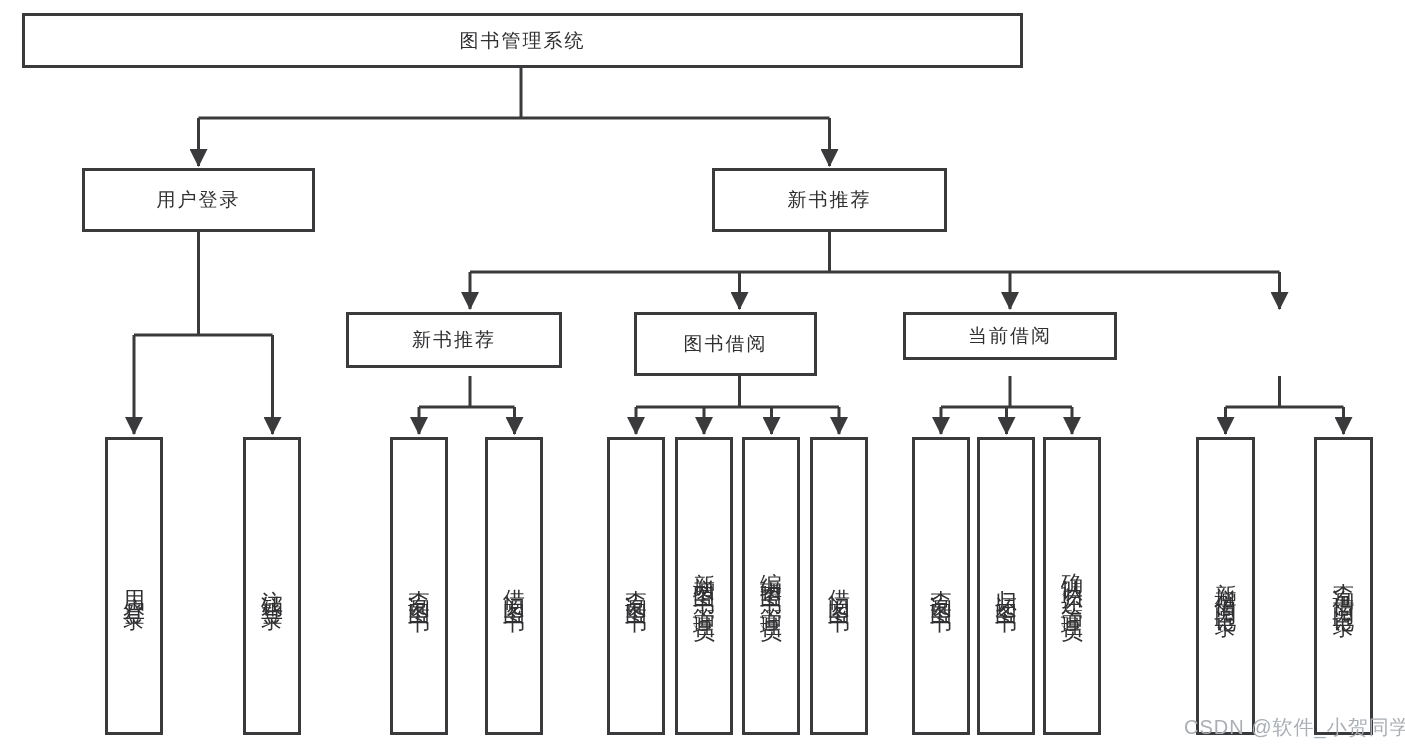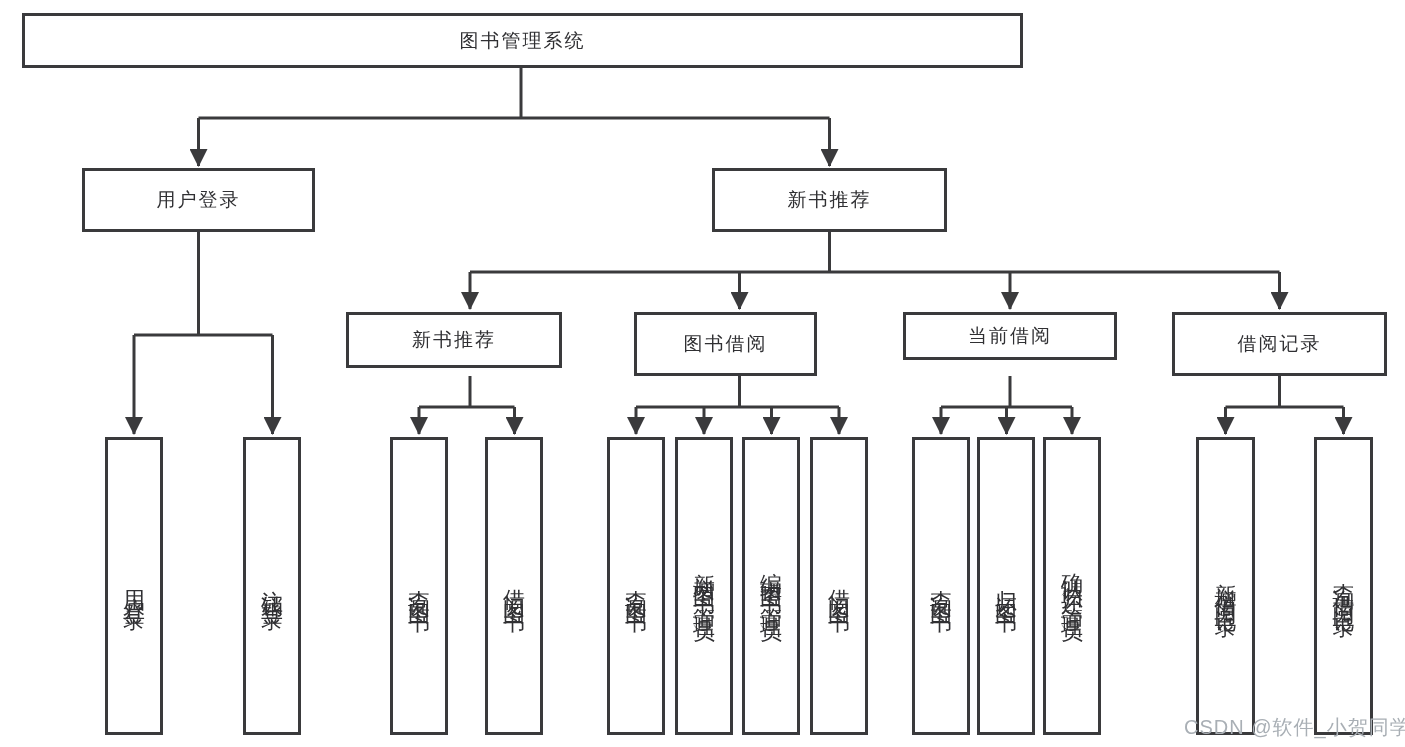--- a/index.html
+++ b/index.html
@@ -91,21 +91,20 @@
   </svg>
 
   <div class="node" style="left:22px; top:13px; width:1001px; height:55px;">图书管理系统</div>
 
   <div class="node" style="left:82px; top:168px; width:233px; height:64px;">用户登录</div>
   <div class="node" style="left:712px; top:168px; width:235px; height:64px;">新书推荐</div>
 
   <div class="node" style="left:346px; top:312px; width:216px; height:56px;">新书推荐</div>
   <div class="node" style="left:634px; top:312px; width:183px; height:64px;">图书借阅</div>
   <div class="node" style="left:903px; top:312px; width:214px; height:48px;">当前借阅</div>
-  <div class="node" style="left:1172px; top:312px; width:215px; height:64px;">借阅记录</div>
 
   <div class="node v" style="left:105px; top:437px; width:58px; height:298px;">用户登录</div>
   <div class="node v" style="left:243px; top:437px; width:58px; height:298px;">注销登录</div>
 
   <div class="node v" style="left:390px; top:437px; width:58px; height:298px;">查询图书</div>
   <div class="node v" style="left:485px; top:437px; width:58px; height:298px;">借阅图书</div>
 
   <div class="node v" style="left:607px; top:437px; width:58px; height:298px;">查询图书</div>
   <div class="node v" style="left:675px; top:437px; width:58px; height:298px;">新增图书（管理员）</div>
   <div class="node v" style="left:742px; top:437px; width:58px; height:298px;">编辑图书（管理员）</div>

